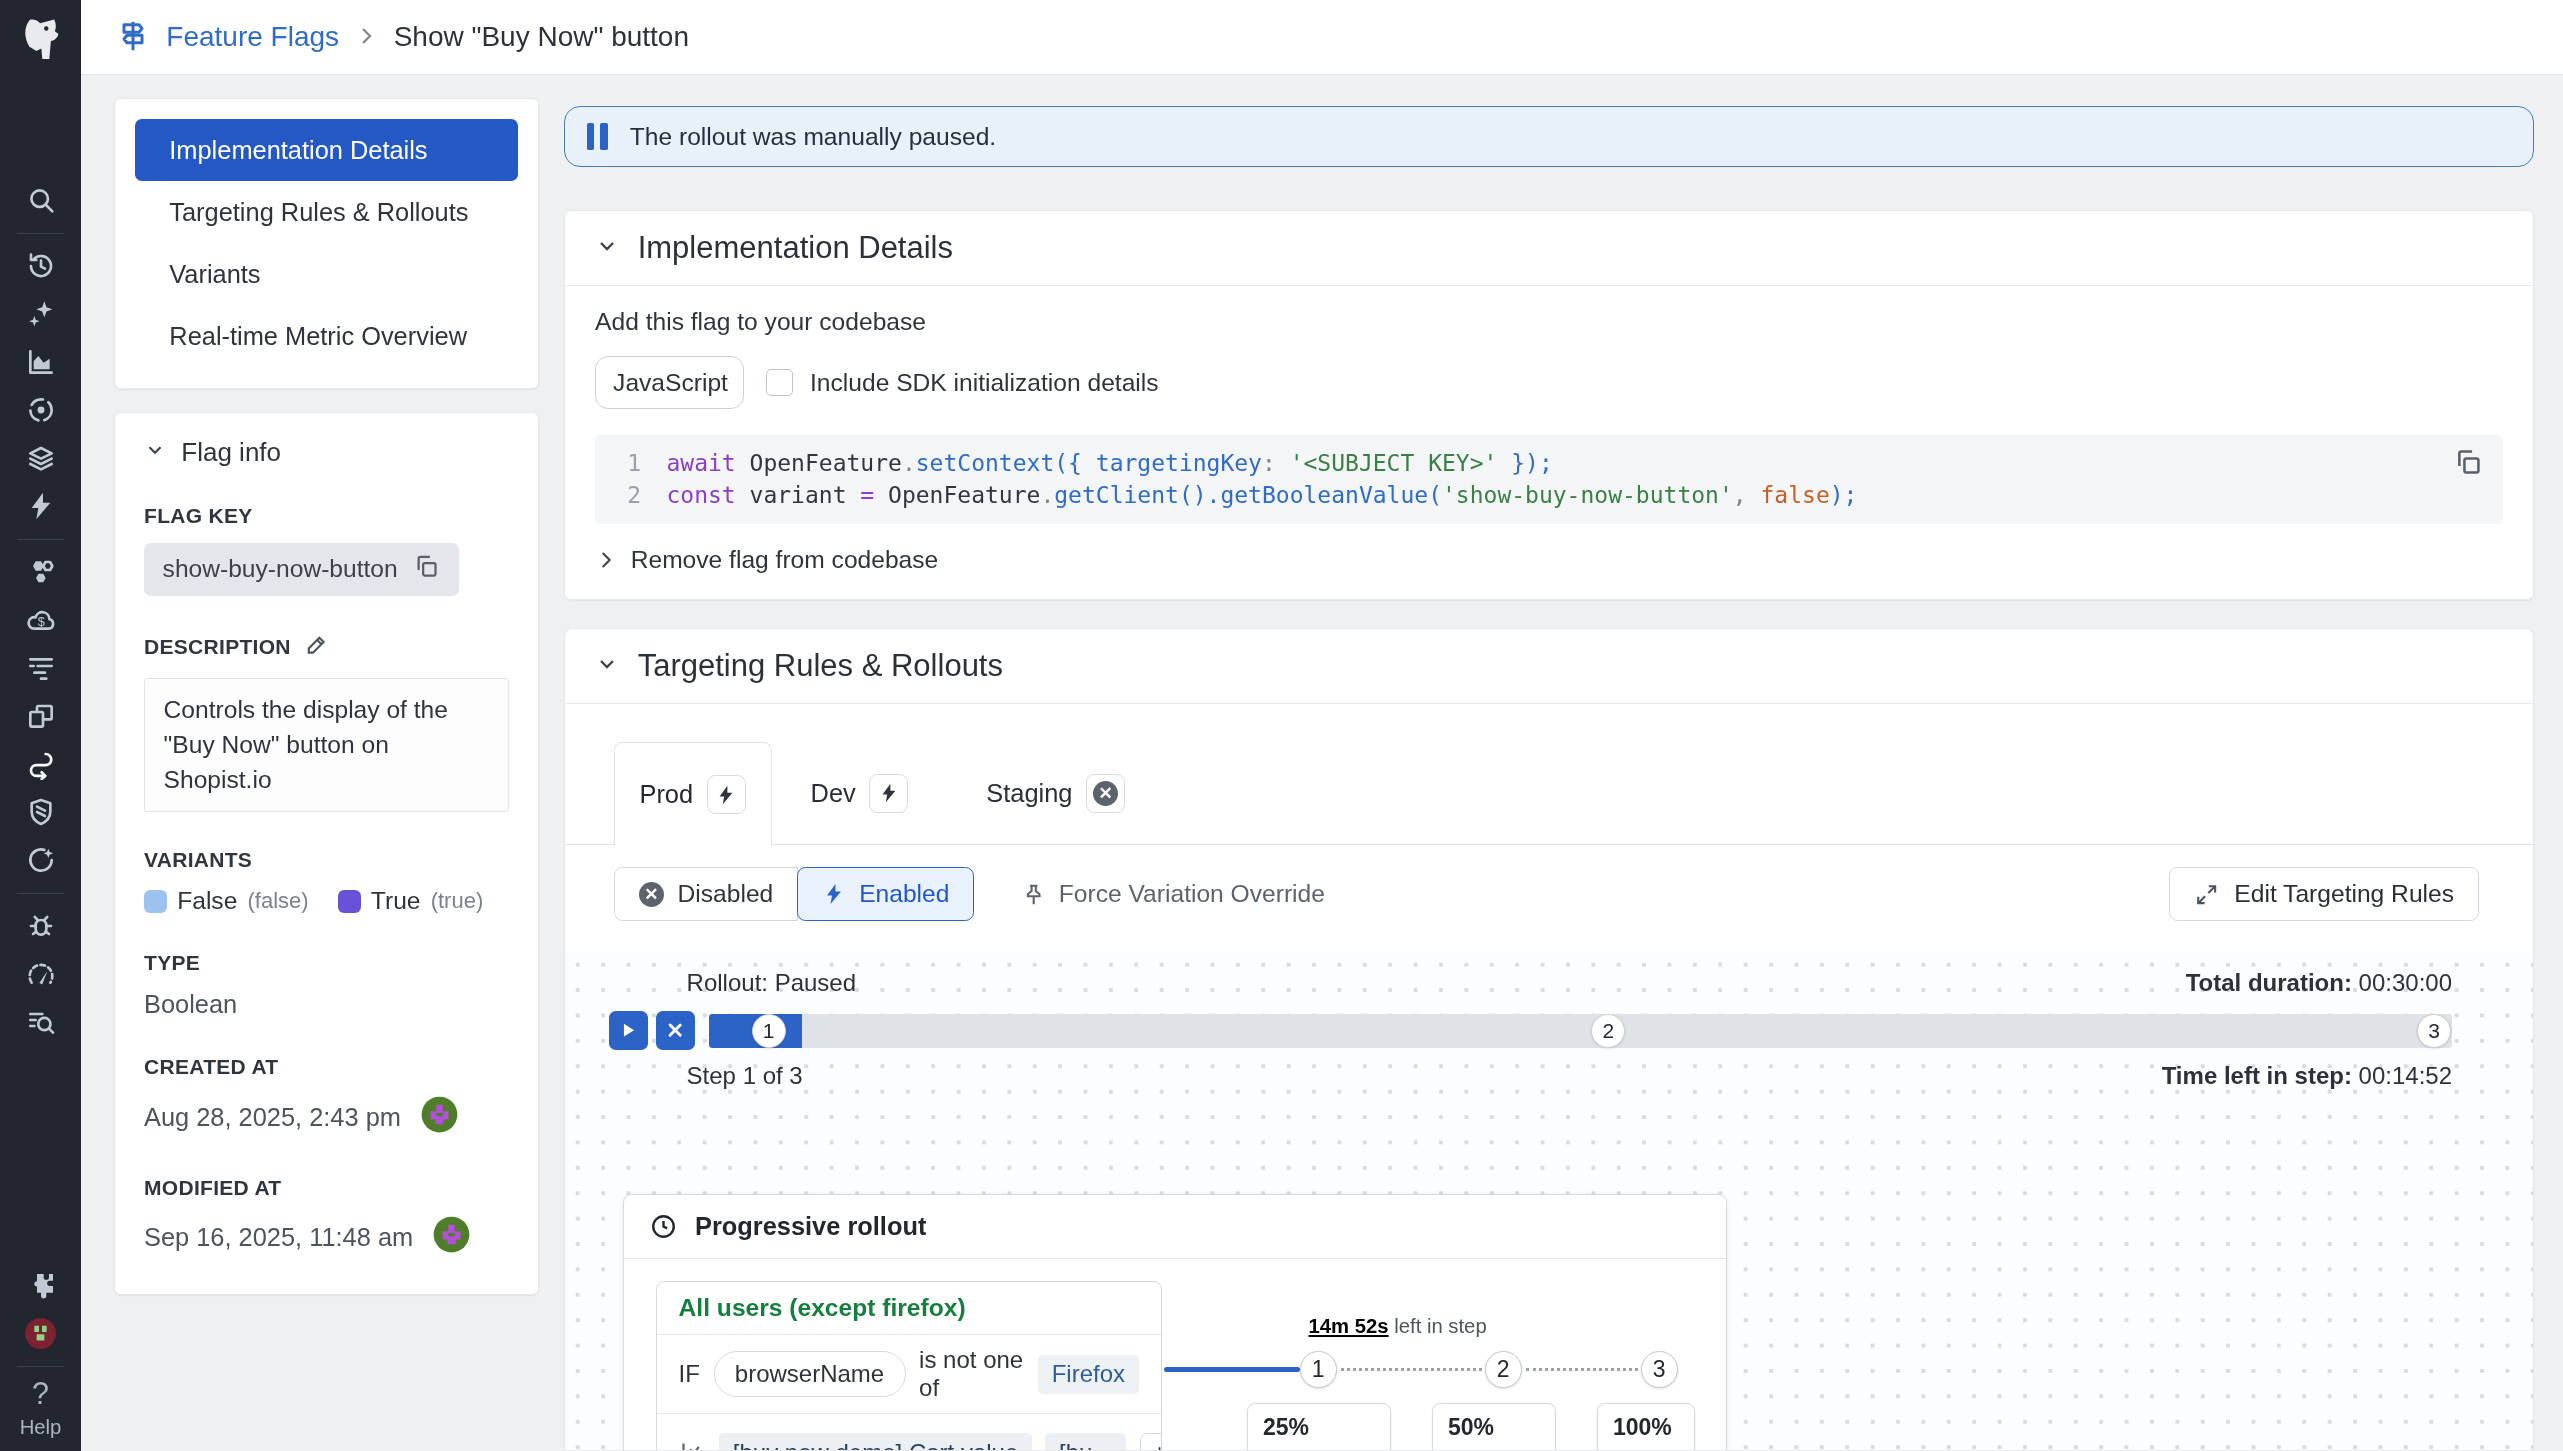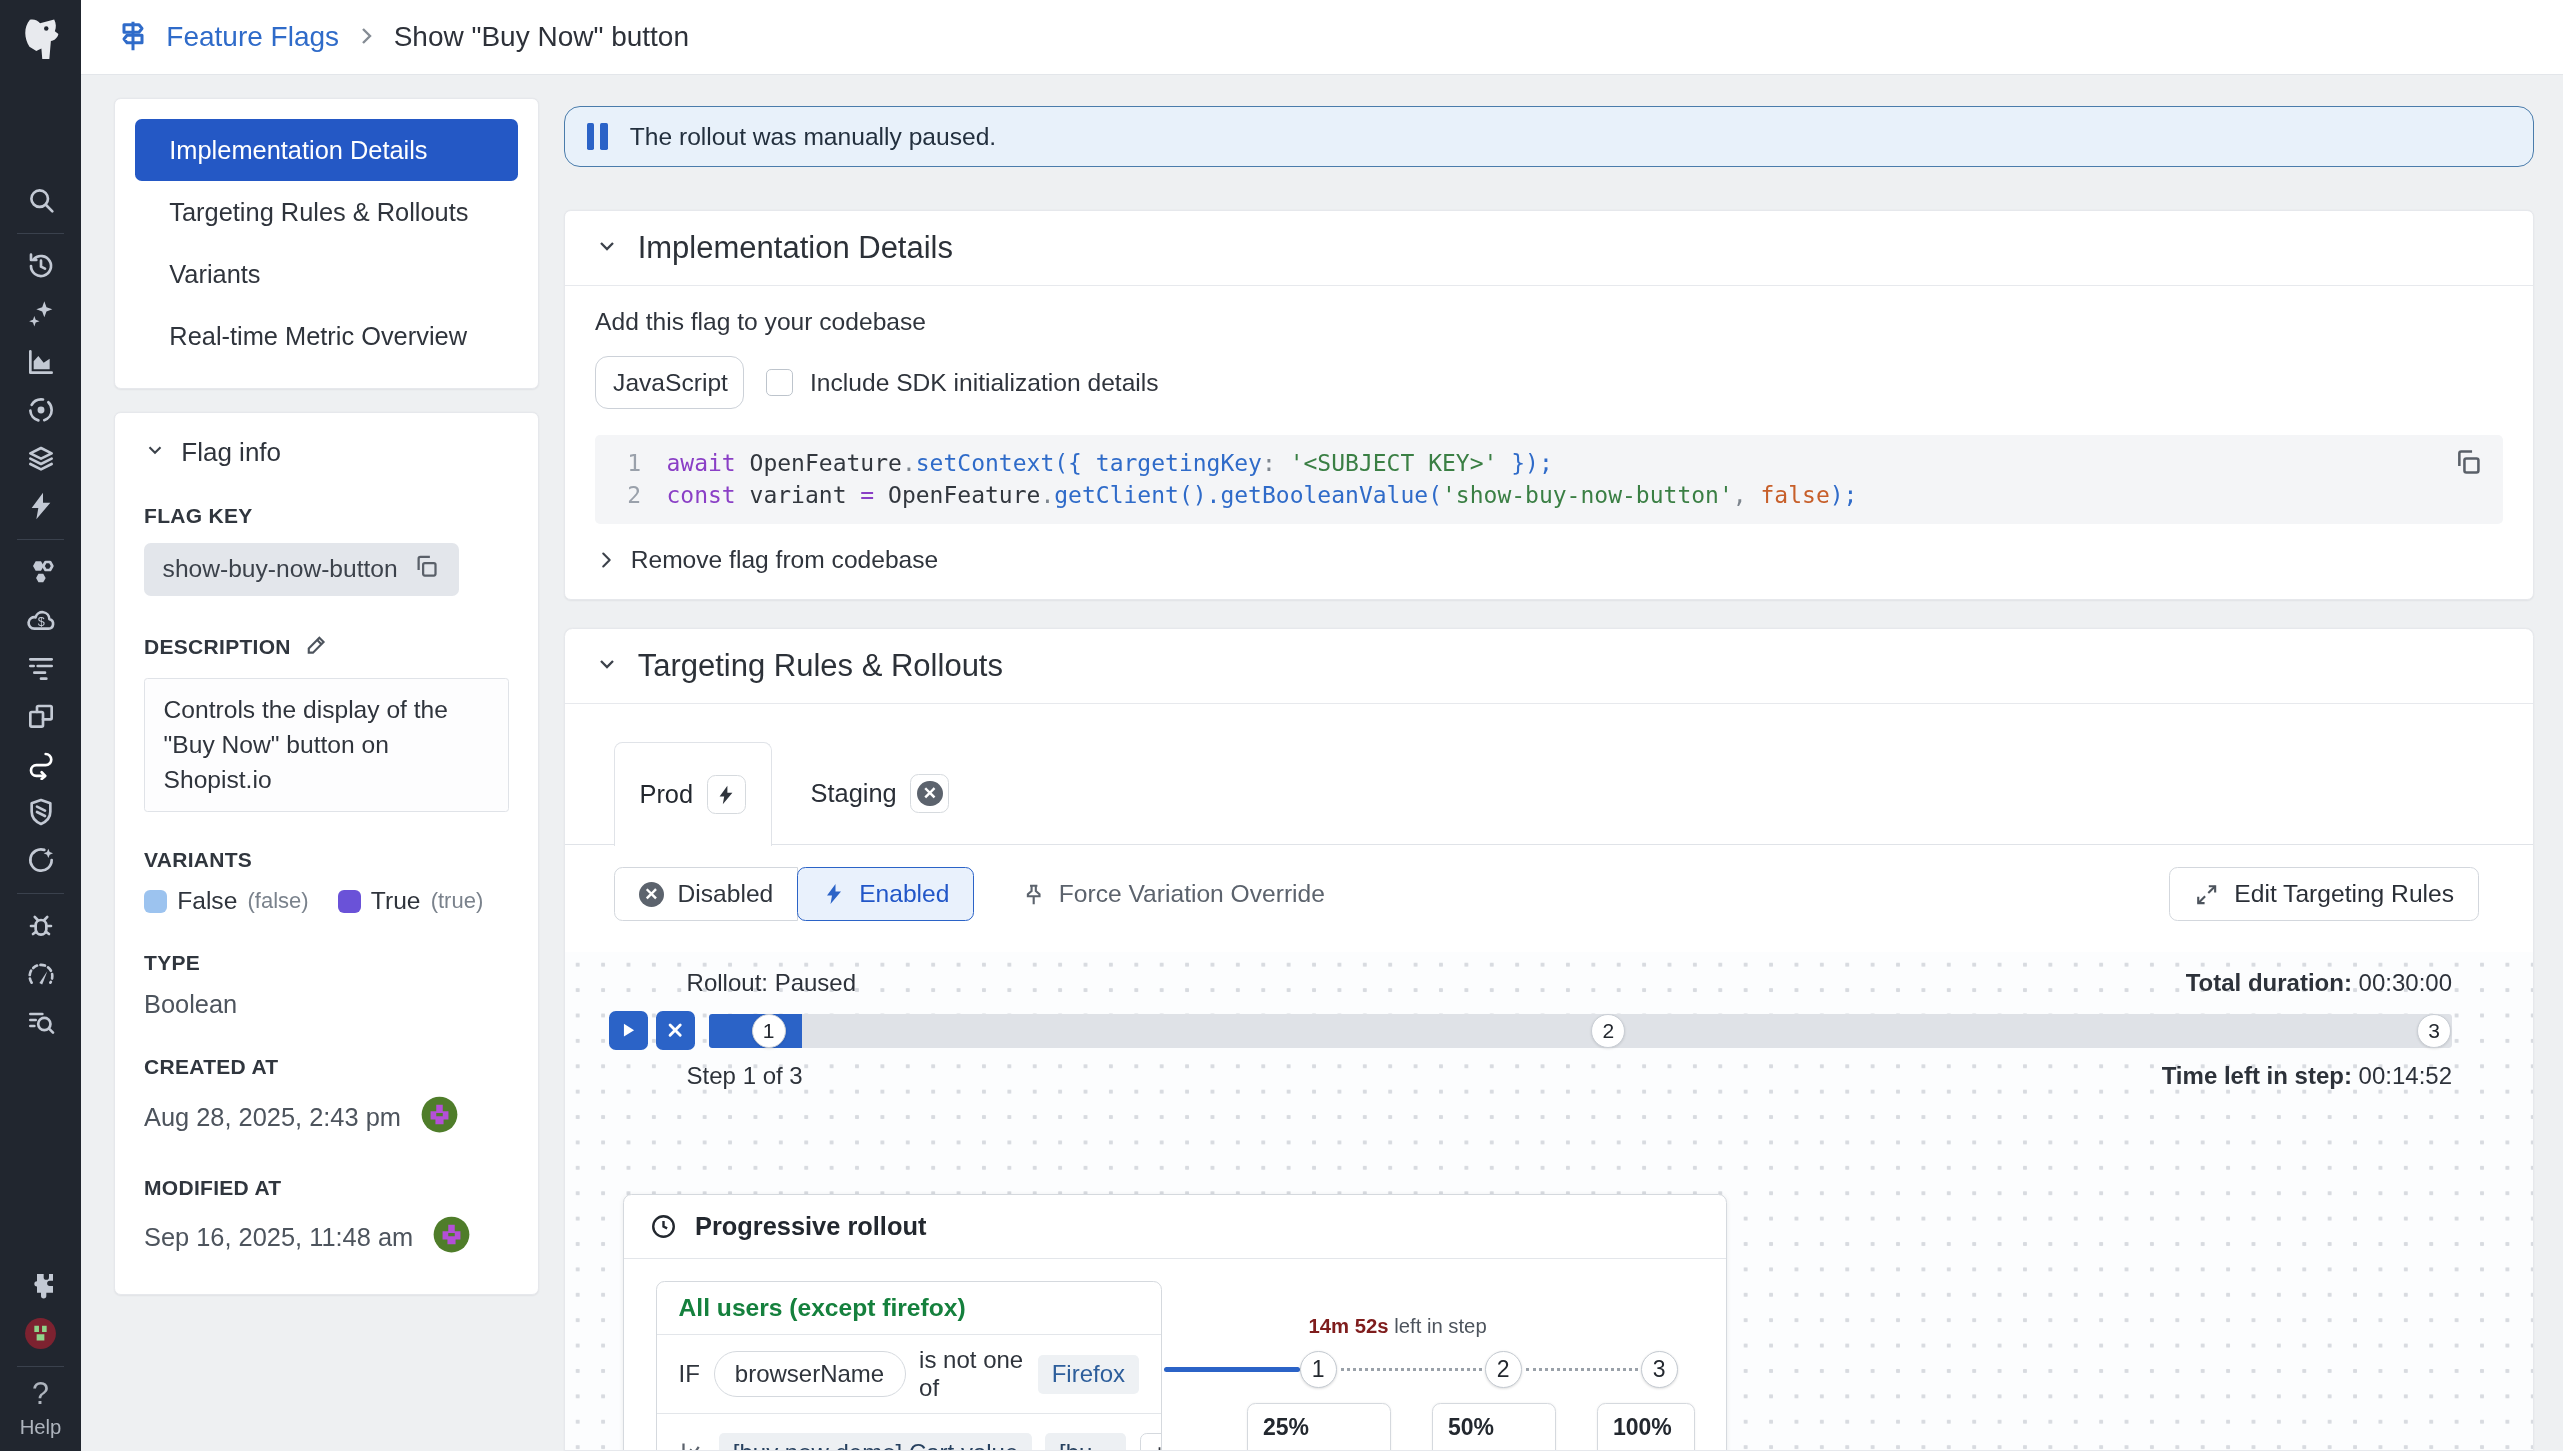--- a/index.html
+++ b/index.html
@@ -123,21 +123,21 @@
   .pill { height:46px; border:0.8px solid #d5d9de; border-radius:23px; padding:0 20.3px; display:flex; align-items:center; font-size:24px; background:#fff; }
   .chip-lt { height:39px; background:#eef1f4; border-radius:5.1px; padding:0 13.6px; display:flex; align-items:center; font-size:24px; color:#2d5e9b; cursor:pointer; }
   .chip-metric { color:#27415f; background:#edf0f3; white-space:nowrap; }
   .chip-plus { height:39px; border:0.8px solid #d5d9de; border-radius:6.8px; padding:0 12px; background:#fff; color:#2f343c; font-size:24px; display:flex; align-items:center; cursor:pointer; }
   .rule-row svg { stroke:#5c636d; fill:none; stroke-width:2; flex:none; }
 
   .tl-solid { position:absolute; left:540px; top:108px; width:136px; height:4.2px; background:#2b63c7; border-radius:2.5px; }
   .tl-dots { position:absolute; top:109px; border-top:3.4px dotted #9aa1a9; }
   .tl-circle { position:absolute; top:92px; width:37px; height:37px; border-radius:50%; background:#fff; border:0.8px solid #c4cad1; display:flex; align-items:center; justify-content:center; font-size:23px; color:#23282f; box-shadow:0 0.8px 2.5px rgba(0,0,0,.15); }
   .tl-label { position:absolute; left:774px; top:56px; transform:translateX(-50%); font-size:20.3px; color:#4d545d; white-space:nowrap; }
-  .tl-label b { color:#7f1d1d; }
+  .tl-label b { color:#000000;text-decoration:underline; }
 
   .step-card { position:absolute; top:144px; height:75px; background:#fff; border:0.8px solid #d5d9de; border-radius:8.5px; padding:9.3px 15.3px; box-shadow:0 0.8px 2.5px rgba(0,0,0,.07); }
   .sc-pct { font-size:23px; font-weight:bold; color:#23282f; }
   .sc-row { display:flex; align-items:center; gap:8.5px; margin-top:6px; font-size:23px; color:#23282f; }
   .sc-sq { width:21px; height:21px; border-radius:5.1px; background:#6a52d8; flex:none; }
   .sc-w { color:#7a828c; font-size:21px; }
 
   .edit-pencil svg { stroke:#4d545d; fill:none; stroke-width:2; }
 </style>
 </head>
@@ -436,20 +436,28 @@
         <div class="card-head">
           <span class="chev"><svg width="24" height="24" viewBox="0 0 24 24" fill="none" stroke-width="2.3">
                 <polyline points="6,9 12,15 18,9"></polyline>
               </svg></span>
           <span>Targeting Rules &amp; Rollouts</span>
         </div>
 
         <div class="tabs-row">
           <div class="tab active">
             <span>Prod</span>
+            <span class="icon-chip">
+                <svg width="22" height="22" viewBox="0 0 24 24">
+                  <path class="bolt-dark" d="M13.5 2L5 13.5h5L8.5 22 19 9.5h-5.5z"></path>
+                </svg>
+              </span>
+          </div>
+          <div class="tab plain">
+            <span>Dev</span>
             <span class="icon-chip">
                 <svg width="22" height="22" viewBox="0 0 24 24">
                   <path class="bolt-dark" d="M13.5 2L5 13.5h5L8.5 22 19 9.5h-5.5z"></path>
                 </svg>
               </span>
           </div>
           <div class="tab plain">
             <span>Staging</span>
             <span class="icon-chip">
                 <span class="xcirc">✕</span>

